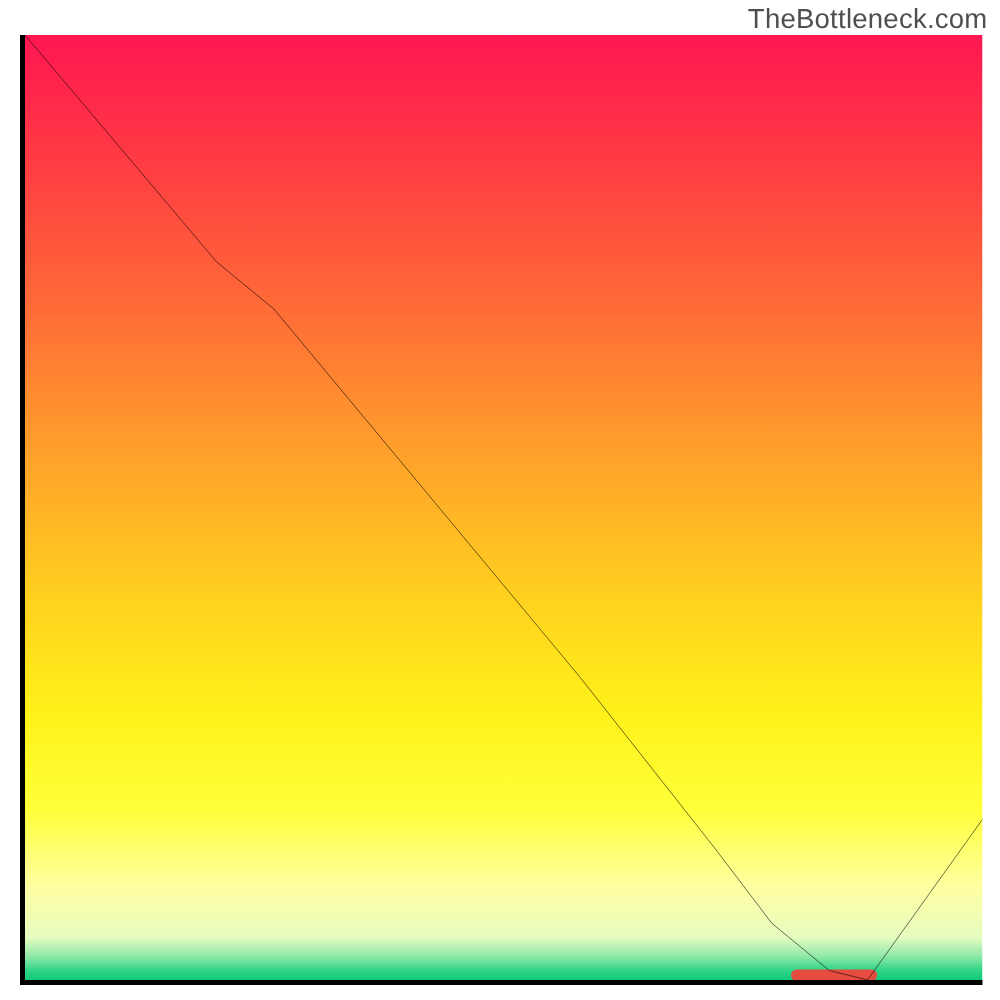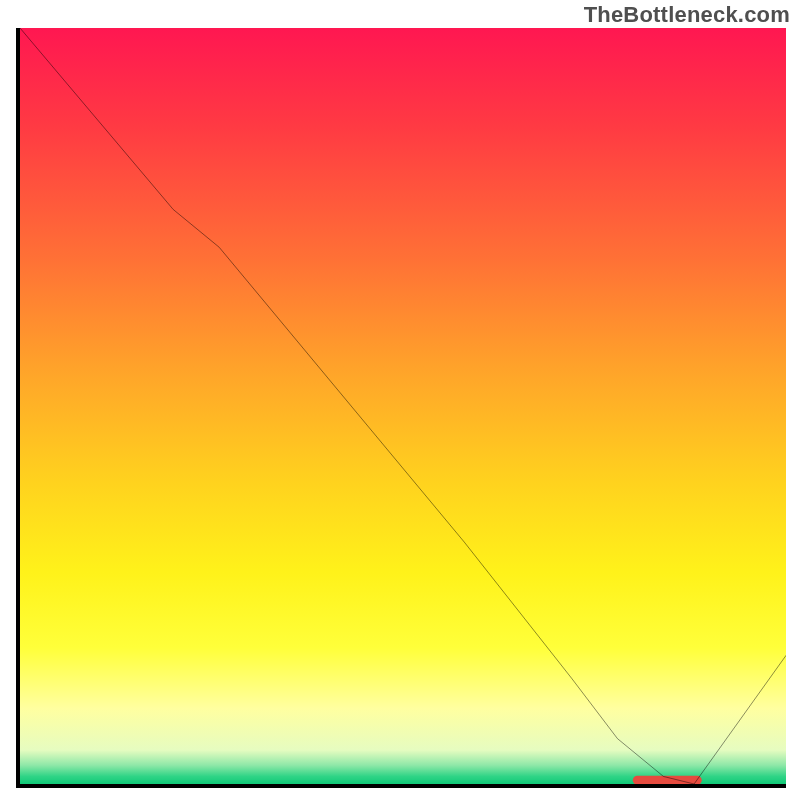--- a/index.html
+++ b/index.html
@@ -15,21 +15,21 @@
     position: relative;
     width: 800px;
     height: 800px;
   }
   .watermark {
     position: absolute;
     top: 2px;
     right: 10px;
     color: #4f4f4f;
     font-size: 22px;
-    font-weight: 700;
+    font-weight: 400;
     letter-spacing: 0.2px;
     user-select: none;
   }
   .plot-wrap {
     position: absolute;
     left: 16px;
     top: 28px;
     width: 770px;
     height: 760px;
     border-left: 4px solid #000;

